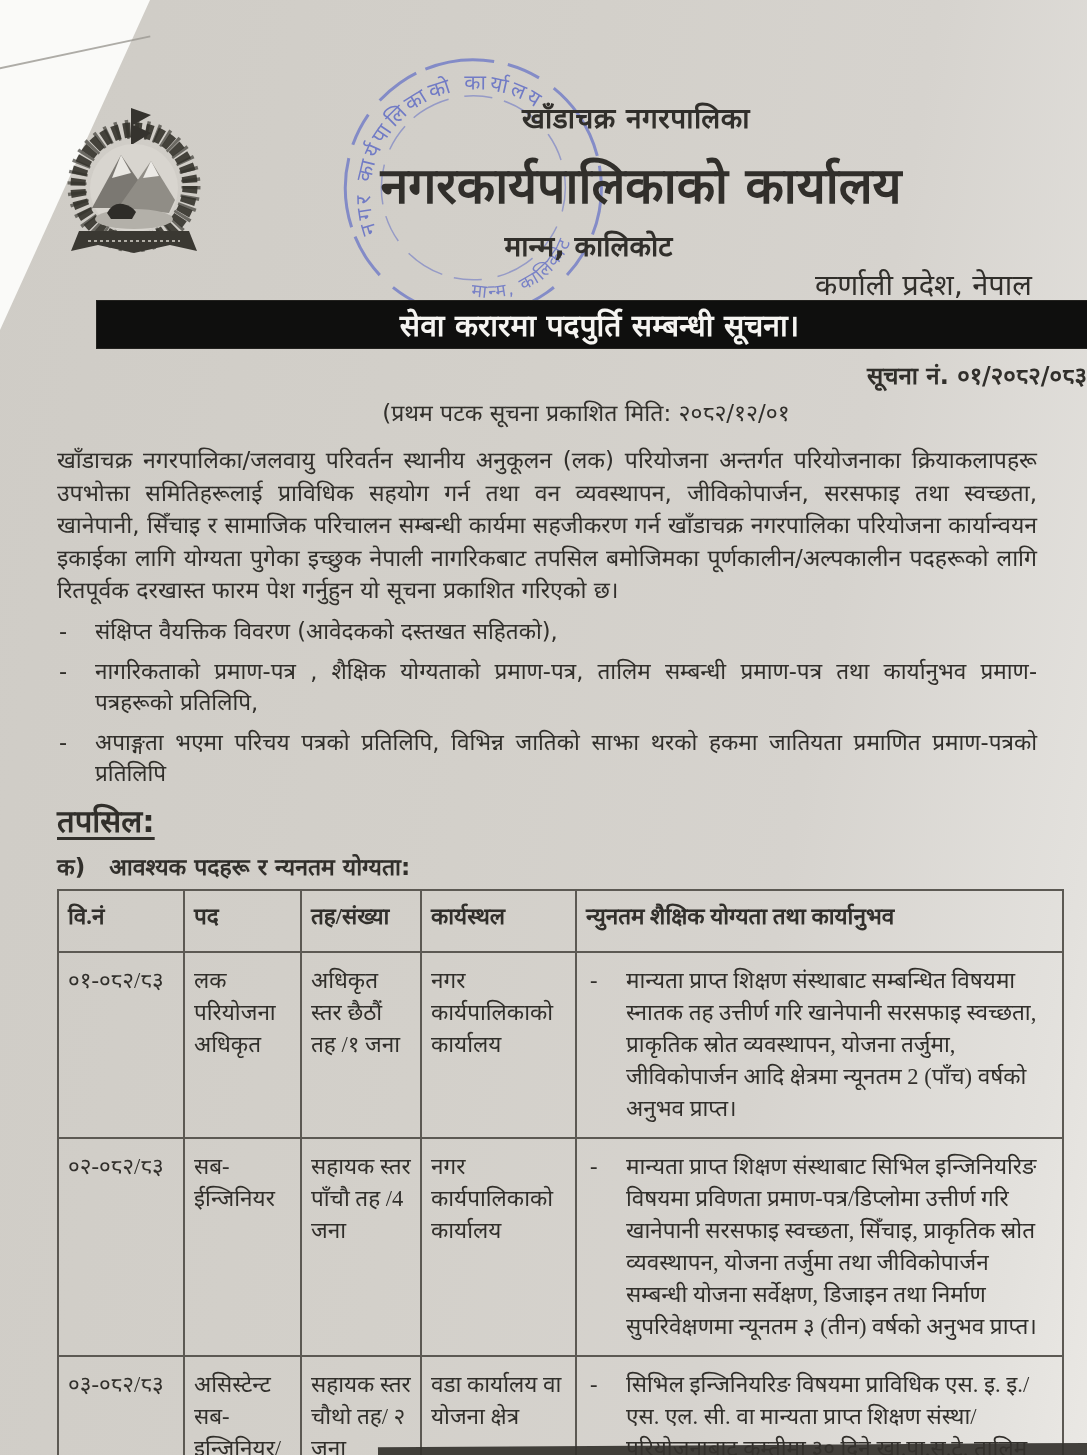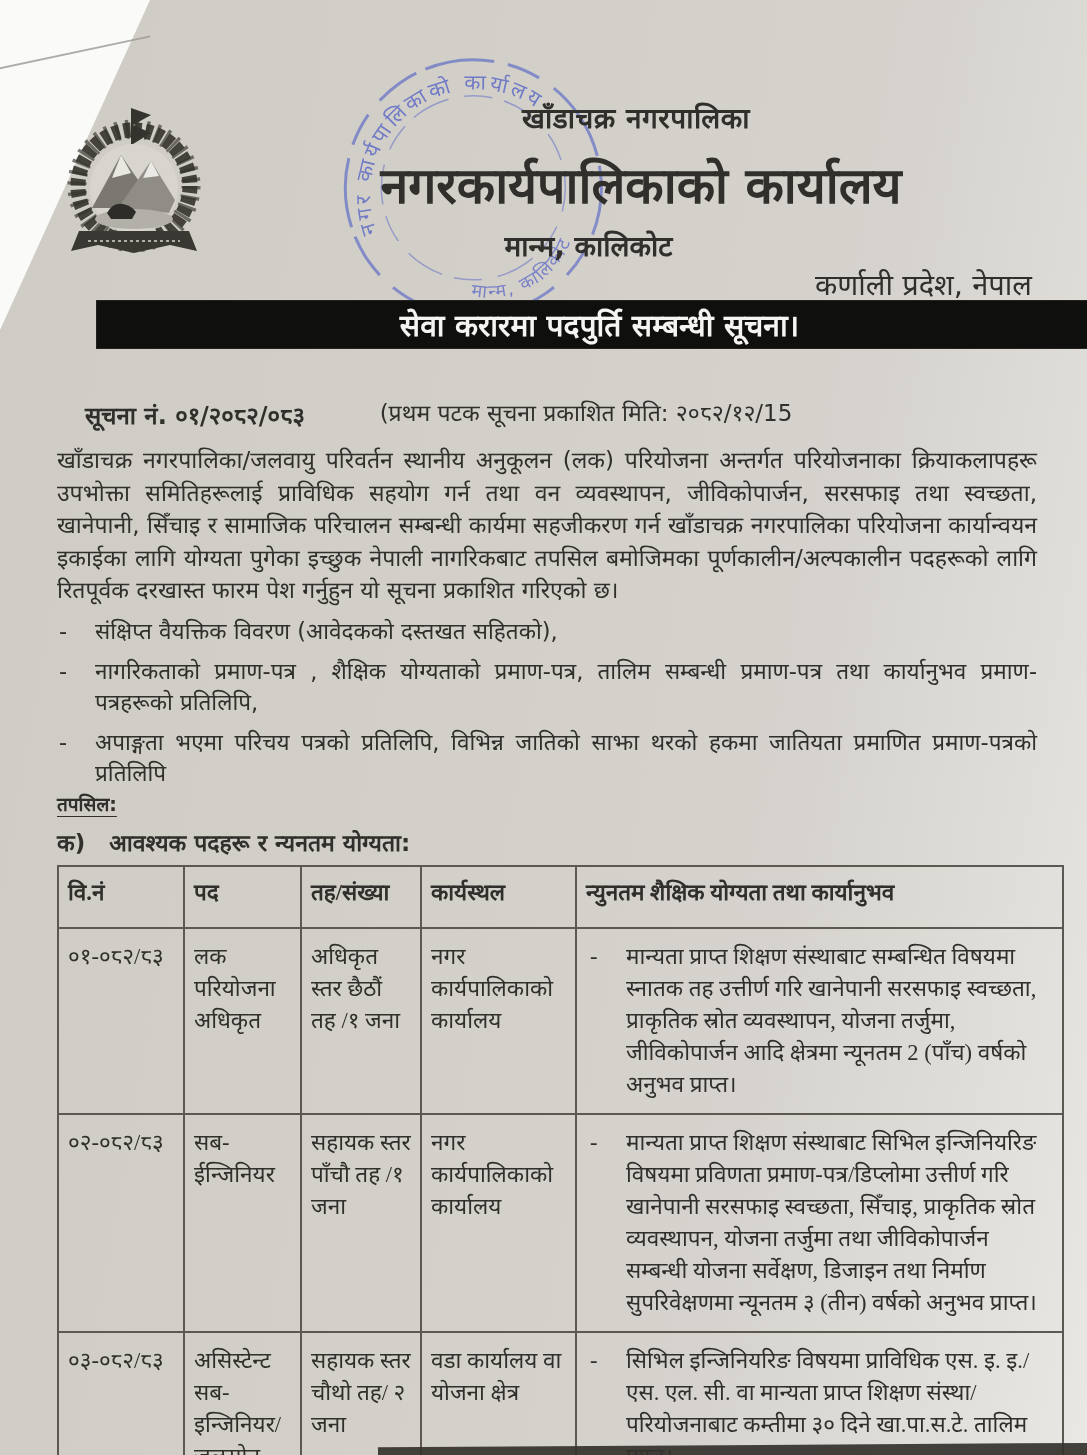--- a/index.html
+++ b/index.html
@@ -39,33 +39,33 @@
   .province{position:absolute;top:264px;right:55px;text-align:right;font-size:29px;}
   
   .banner{
     position:absolute;top:301px;left:57px;width:1005px;height:47px;
     background:#0f0f0e;color:#f5f4f1;
     display:flex;align-items:center;justify-content:center;
     font-size:30px;font-weight:700;
     box-shadow:0 0 0 1px #23221f;
     margin-left:40px;
   }
-  .notice-no{position:absolute;top:358px;left:85px;right:0;text-align:left;
-    font-size:24px;font-weight:600;margin-top:40px;}
+  .notice-no{position:absolute;top:358px;left:85px;right:0;text-align:right;
+    font-size:24px;font-weight:600;}
   .pub-line{position:absolute;top:396px;left:85px;right:0;text-align:center;
     font-size:23px;}
   
   .bodyflow{position:absolute;top:444px;left:57px;width:980px;}
   .intro{margin:0;text-align:justify;font-size:23px;line-height:32.5px;}
   .u{text-decoration:underline;text-underline-offset:5px;}
   .docs-heading{margin-top:11px;font-size:23px;font-weight:700;}
   .doc-item{position:relative;padding-left:38px;margin-top:9px;
     font-size:22.5px;line-height:31px;text-align:justify;}
   .doc-item .dash{position:absolute;left:2px;top:0;}
-  .tapasil{margin-top:2px;font-size:19px;font-weight:700;}
+  .tapasil{margin-top:10px;font-size:31px;font-weight:700;}
   .caption{margin-top:9px;font-size:23px;font-weight:600;white-space:pre-wrap;}
   
   table.jobs{border-collapse:collapse;table-layout:fixed;width:1005px;margin-top:7px;}
   table.jobs col.c1{width:126px}
   table.jobs col.c2{width:117px}
   table.jobs col.c3{width:120px}
   table.jobs col.c4{width:155px}
   table.jobs col.c5{width:487px}
   table.jobs th,table.jobs td{
     border:2px solid #5c5953;
@@ -125,21 +125,21 @@
 
   <div class="muni">खाँडाचक्र नगरपालिका</div>
   <div class="office">नगरकार्यपालिकाको कार्यालय</div>
   <div class="place">मान्म, कालिकोट</div>
   <div class="province">कर्णाली प्रदेश, नेपाल</div>
 
   <div class="banner">
     <span>सेवा करारमा पदपुर्ति सम्बन्धी सूचना।</span>
   </div>
   <div class="notice-no">सूचना नं. ०१/२०८२/०८३</div>
-  <div class="pub-line">(प्रथम पटक सूचना प्रकाशित मिति: २०८२/१२/15</div>
+  <div class="pub-line">(प्रथम पटक सूचना प्रकाशित मिति: २०८२/१२/०१</div>
 
   <div class="bodyflow">
 
     <p class="intro">खाँडाचक्र नगरपालिका/जलवायु परिवर्तन स्थानीय अनुकूलन (लक) परियोजना अन्तर्गत परियोजनाका क्रियाकलापहरू उपभोक्ता समितिहरूलाई प्राविधिक सहयोग गर्न तथा वन व्यवस्थापन, जीविकोपार्जन, सरसफाइ तथा स्वच्छता, खानेपानी, सिँचाइ र सामाजिक परिचालन सम्बन्धी कार्यमा सहजीकरण गर्न खाँडाचक्र नगरपालिका परियोजना कार्यान्वयन इकाईका लागि योग्यता पुगेका इच्छुक नेपाली नागरिकबाट तपसिल बमोजिमका पूर्णकालीन/अल्पकालीन पदहरूको लागि रितपूर्वक दरखास्त फारम पेश गर्नुहुन यो सूचना प्रकाशित गरिएको छ।</p>
 
 
     <div class="doc-item">
       <span class="dash">-</span>
       <span>संक्षिप्त वैयक्तिक विवरण (आवेदकको दस्तखत सहितको),</span>
     </div>
@@ -181,21 +181,21 @@
           <td>
             <div class="qrow">
               <span class="dash">-</span>
               <span>मान्यता प्राप्त शिक्षण संस्थाबाट सम्बन्धित विषयमा स्नातक तह उत्तीर्ण गरि खानेपानी सरसफाइ स्वच्छता, प्राकृतिक स्रोत व्यवस्थापन, योजना तर्जुमा, जीविकोपार्जन आदि क्षेत्रमा न्यूनतम 2 (पाँच) वर्षको अनुभव प्राप्त।</span>
             </div>
           </td>
         </tr>
         <tr class="r2">
           <td>०२-०८२/८३</td>
           <td>सब-ईन्जिनियर</td>
-          <td>सहायक स्तर पाँचौ तह /१ जना</td>
+          <td>सहायक स्तर पाँचौ तह /4 जना</td>
           <td>नगर कार्यपालिकाको कार्यालय</td>
           <td>
             <div class="qrow">
               <span class="dash">-</span>
               <span>मान्यता प्राप्त शिक्षण संस्थाबाट सिभिल इन्जिनियरिङ विषयमा प्रविणता प्रमाण-पत्र/डिप्लोमा उत्तीर्ण गरि खानेपानी सरसफाइ स्वच्छता, सिँचाइ, प्राकृतिक स्रोत व्यवस्थापन, योजना तर्जुमा तथा जीविकोपार्जन सम्बन्धी योजना सर्वेक्षण, डिजाइन तथा निर्माण सुपरिवेक्षणमा न्यूनतम ३ (तीन) वर्षको अनुभव प्राप्त।</span>
             </div>
           </td>
         </tr>
         <tr class="r3">
           <td>०३-०८२/८३</td>

